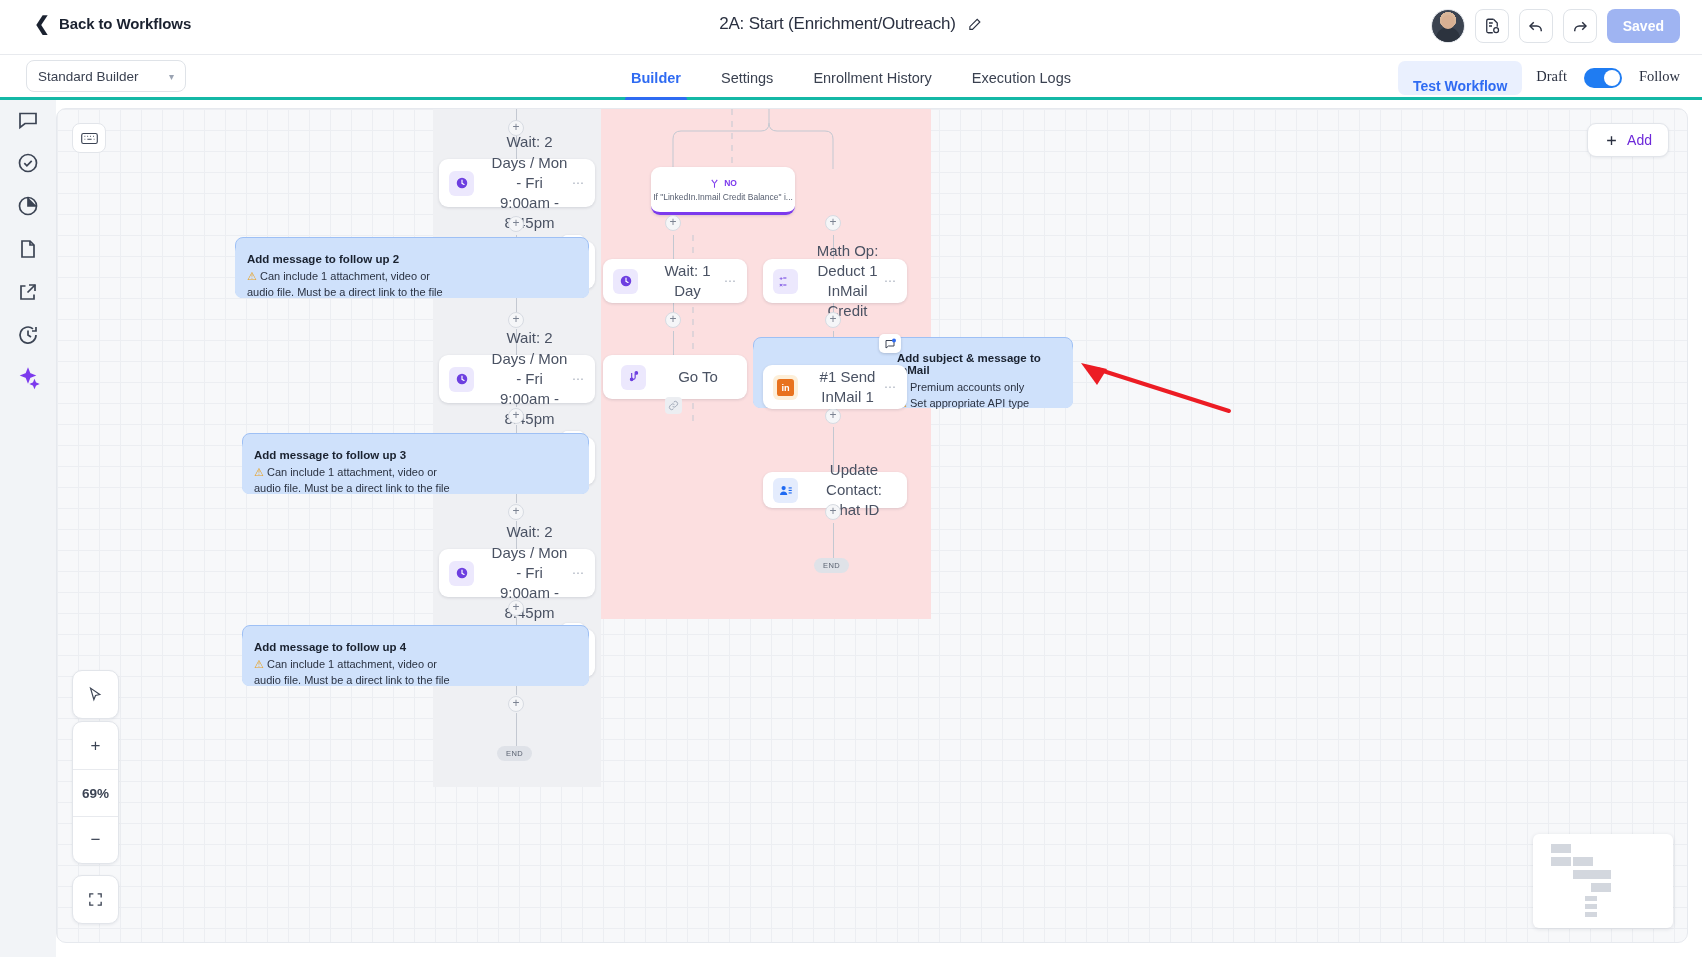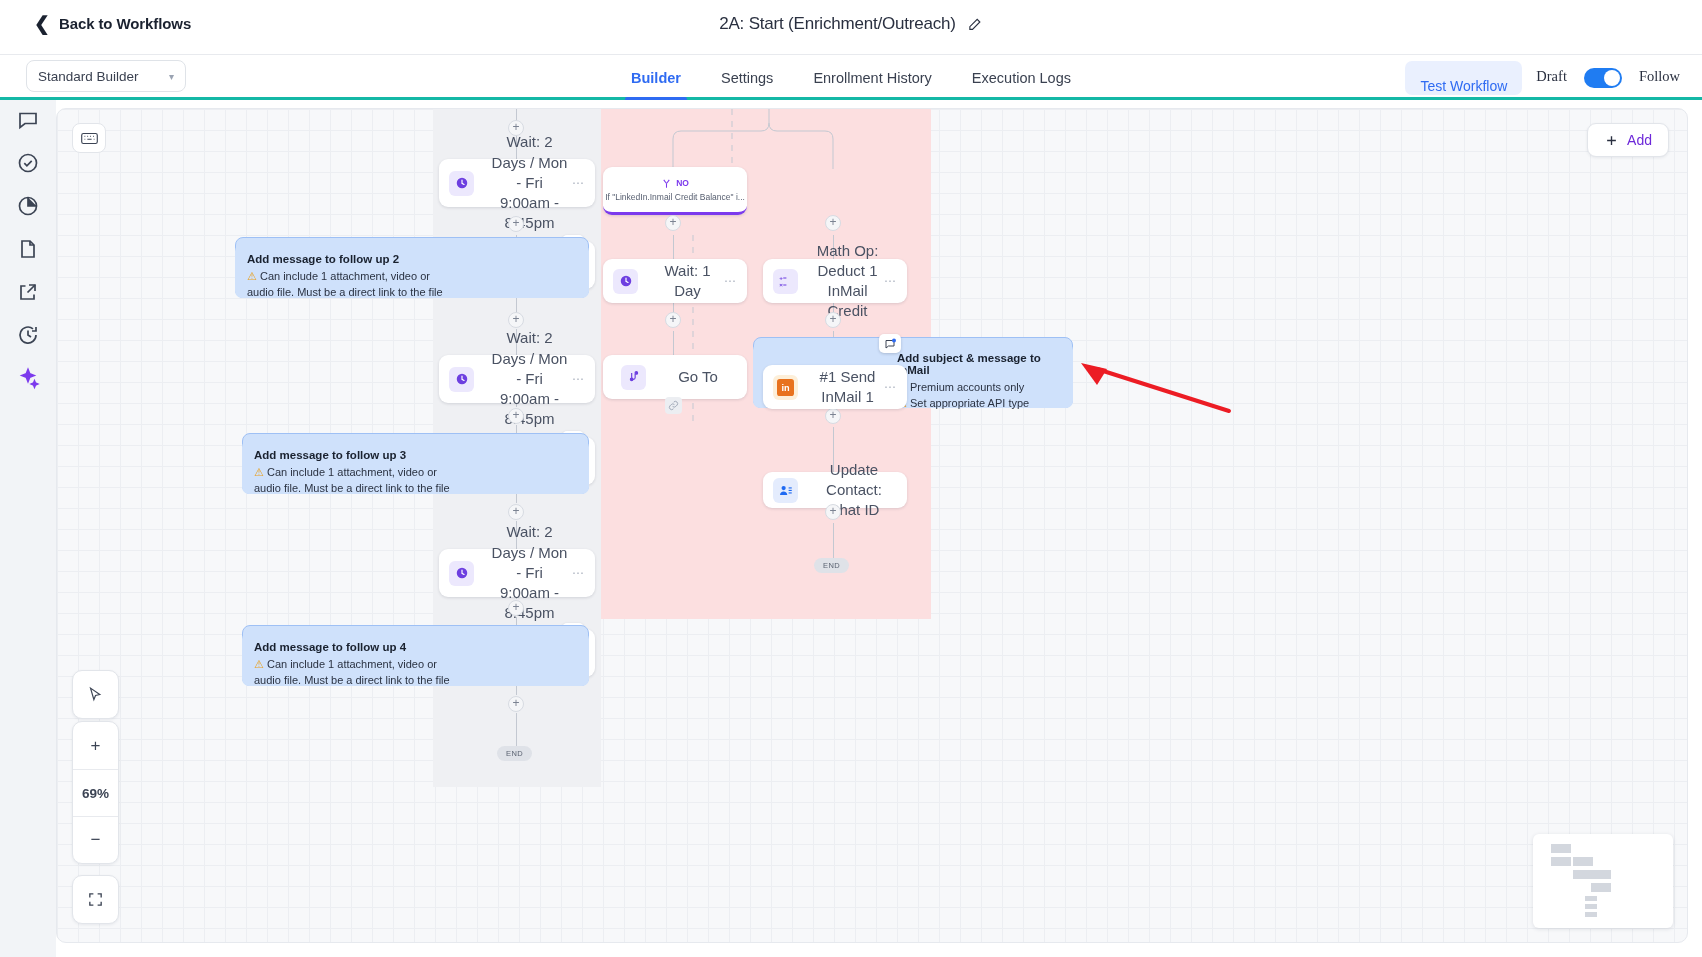--- a/index.html
+++ b/index.html
@@ -97,21 +97,21 @@
     content: ""; position: absolute; left: 14px; right: 14px; bottom: 0;
     height: 3px; background: #2f6bf2; border-radius: 2px 2px 0 0;
   }
 
   .subbar-right {
     position: absolute; right: 22px; top: 6px;
     display: flex; align-items: center; gap: 14px;
   }
   .test-wf {
     background: #eaf0fe; color: #2f6bf2; border: none; border-radius: 7px;
-    height: 31px; padding: 17px 15px; font-size: 14px; font-weight: 400;
+    height: 31px; padding: 17px 15px; font-size: 14px; font-weight: 700;
     font-family: inherit; cursor: pointer;
   }
   .toggle-wrap { display: flex; align-items: flex-start; gap: 17px; font-family: Liberation Serif, serif; }
   .toggle-text { font-size: 14.5px; color: #2a3040; }
   .toggle {
     width: 38px; height: 20px; border-radius: 11px; background: #1f7cf2;
     position: relative; cursor: pointer;
   }
   .toggle .knob {
     position: absolute; right: 2px; top: 2px;
@@ -166,21 +166,21 @@
     flex: 1 1 auto; padding-right: 4px; text-align: center;
   }
   .node-dots { color: #a9b0bd; font-size: 12px; letter-spacing: 1px; margin-right: 10px; }
 
   
   .branch-node {
     position: absolute; background: #fff; border-radius: 9px;
     box-shadow: 0 1px 3px rgba(25,35,60,.14);
     border-bottom: 3px solid #7c3aed;
     display: flex; flex-direction: column; align-items: center;
-    justify-content: center; gap: 3px; cursor: pointer;
+    justify-content: center; gap: 3px; cursor: pointer; margin-left: 48px;
   }
   .branch-head { display: flex; align-items: center; gap: 4px; }
   .branch-tag { font-size: 8.5px; font-weight: 700; color: #7c3aed; }
   .branch-sub { font-size: 8.5px; color: #575f70; }
 
   
   .plus {
     position: absolute; width: 16px; height: 16px; border-radius: 50%;
     background: #f5f6f8; border: 1px solid #d7dbe2; color: #7b8392;
     font-size: 12px; line-height: 13px; text-align: center; cursor: pointer;
@@ -265,20 +265,44 @@
       <span class="back-label">Back to Workflows</span>
     </div>
 
     <div class="title-wrap">
       <div class="wf-title">2A: Start (Enrichment/Outreach)</div>
       <svg class="pencil-icon" viewBox="0 0 24 24" fill="none" stroke="#2a3040" stroke-width="1.7">
         <path d="M4 20h4L19 9l-4-4L4 16v4z"></path>
       </svg>
     </div>
 
+    <div class="top-right">
+      <div class="avatar"></div>
+      <div class="icon-btn">
+        <svg width="18" height="18" viewBox="0 0 24 24" fill="none" stroke="#2a3040" stroke-width="1.7">
+          <path d="M14 3H7a2 2 0 0 0-2 2v14a2 2 0 0 0 2 2h6"></path>
+            <path d="M14 3l5 5v5"></path>
+          <path d="M8 8h5M8 12h4"></path>
+            <circle cx="17.5" cy="17.5" r="3.2"></circle>
+        </svg>
+      </div>
+      <div class="icon-btn">
+        <svg width="18" height="18" viewBox="0 0 24 24" fill="none" stroke="#2a3040" stroke-width="1.9">
+          <path d="M9 7L4 12l5 5"></path>
+            <path d="M4 12h9a6 6 0 0 1 6 6v1"></path>
+        </svg>
+      </div>
+      <div class="icon-btn">
+        <svg width="18" height="18" viewBox="0 0 24 24" fill="none" stroke="#2a3040" stroke-width="1.9">
+          <path d="M15 7l5 5-5 5"></path>
+            <path d="M20 12h-9a6 6 0 0 0-6 6v1"></path>
+        </svg>
+      </div>
+      <button class="saved-btn">Saved</button>
+    </div>
   </div>
 
   <div class="subbar">
     <div class="builder-select">
       <span class="builder-select-label">Standard Builder</span>
       <span class="chev-down">▾</span>
     </div>
 
     <div class="tabs">
       <div class="tab active">Builder</div>

